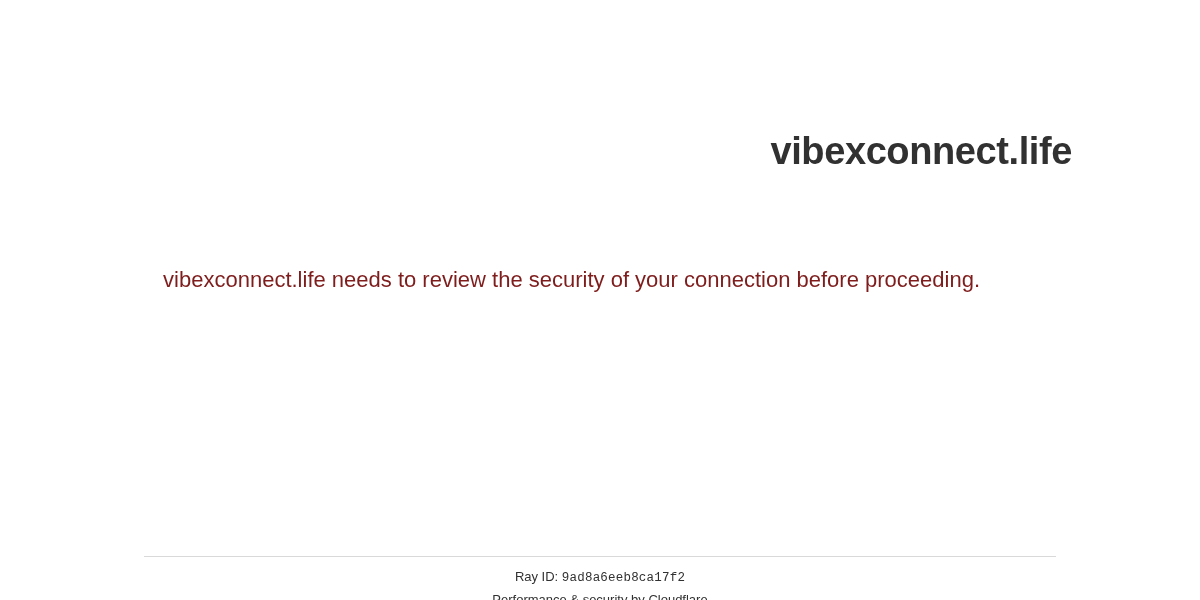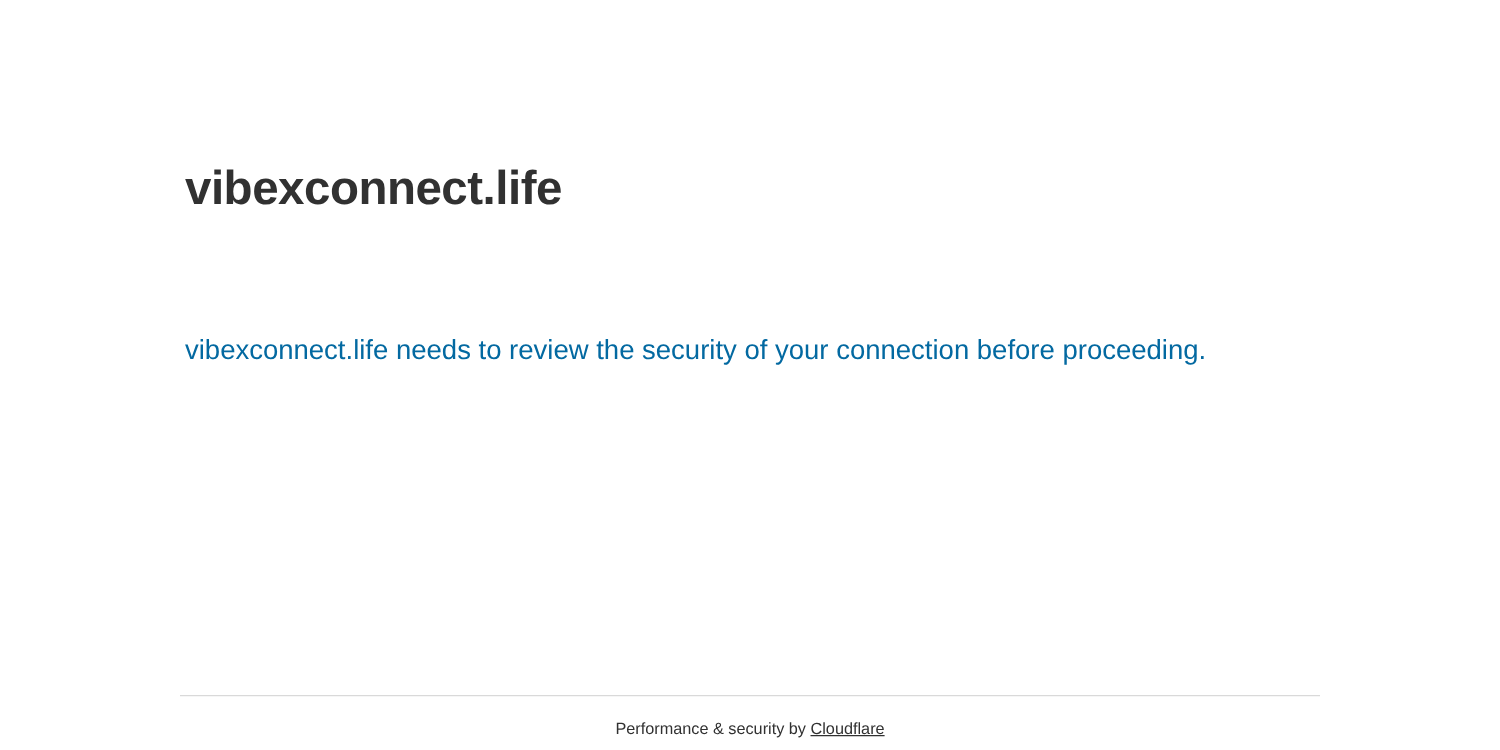--- a/index.html
+++ b/index.html
@@ -15,23 +15,24 @@
 
   .page {
     position: relative;
     width: 1200px;
     height: 600px;
     box-sizing: border-box;
   }
 
   .content {
     position: absolute;
-    left: 148px;
+    left: 160px;
     top: 0;
     width: 912px;
+    text-align: right;
   }
 
   .title {
     margin: 0;
     padding-top: 128px;
     font-size: 38px;
     line-height: 46px;
     font-weight: 700;
     letter-spacing: -0.4px;
     color: #313131;
@@ -49,21 +50,21 @@
 
   .challenge-slot {
     height: 88px;
   }
 
   .body-text {
     margin: 0;
     font-size: 22px;
     line-height: 36px;
     font-weight: 400;
-    color: #0369a1;
+    color: #7f1d1d;
     max-width: 820px;
   }
 
   .footer {
     position: absolute;
     left: 144px;
     top: 556px;
     width: 912px;
     border-top: 1px solid #d9d9d9;
     padding-top: 12px;
@@ -107,19 +108,23 @@
   <div class="content">
     <h1 class="title">vibexconnect.life</h1>
 
 
     <div class="challenge-slot"></div>
 
     <p class="body-text">vibexconnect.life needs to review the security of your connection before proceeding.</p>
   </div>
 
   <div class="footer">
+    <div class="ray-line">
+      <span class="ray-label">Ray ID:</span>
+      <span class="ray-value">9ad8a6eeb8ca17f2</span>
+    </div>
     <div class="perf-line">
       <span>Performance &amp; security by</span>
       <a class="perf-link" href="#">Cloudflare</a>
     </div>
   </div>
 
 </div>
 
 </body></html>

